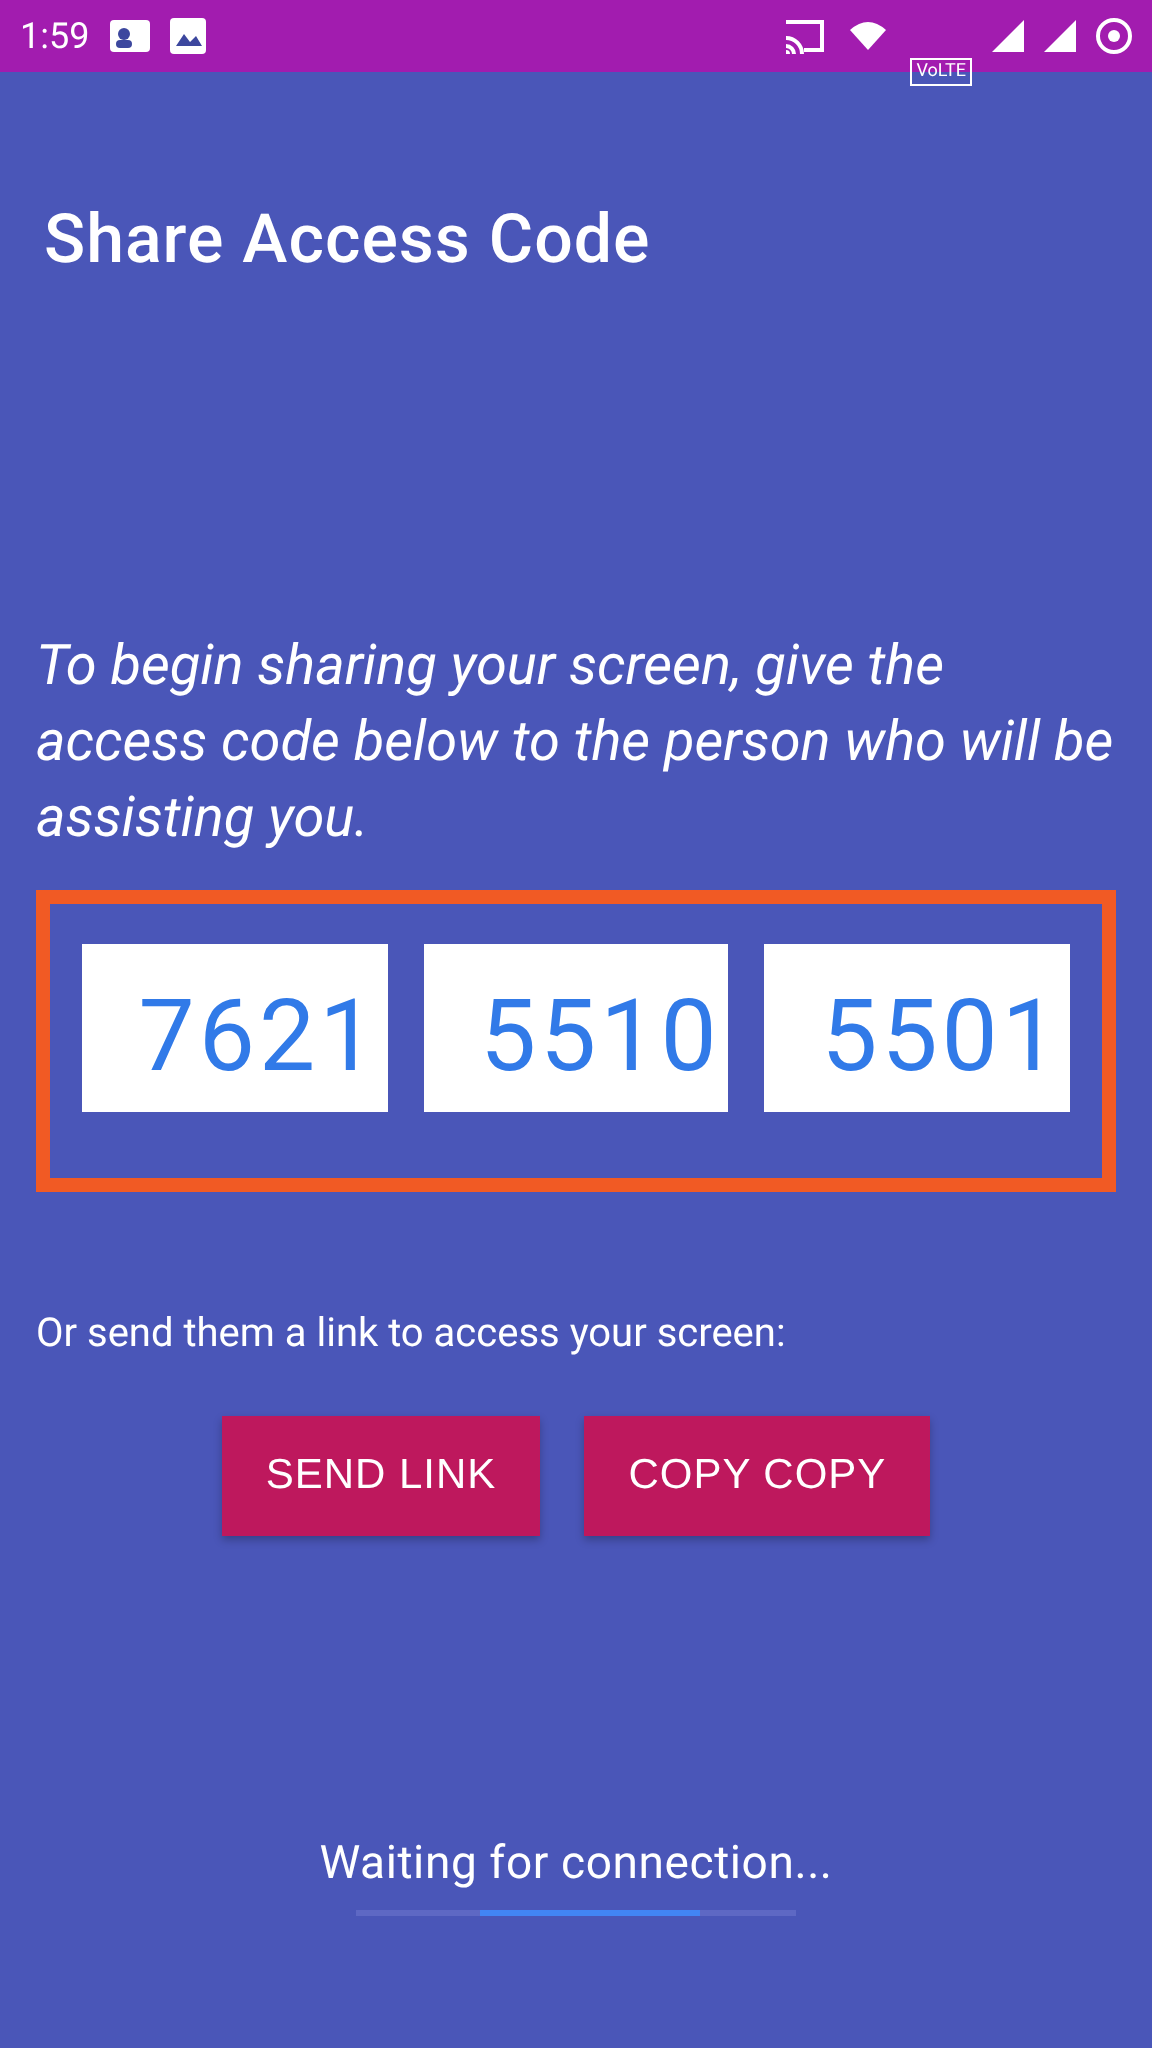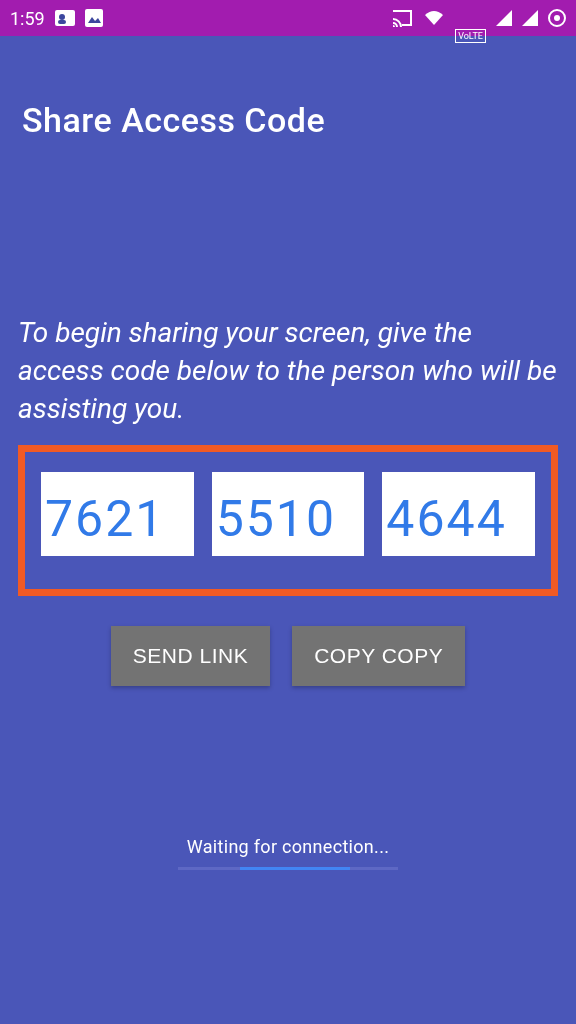--- a/index.html
+++ b/index.html
@@ -11,29 +11,29 @@
   .status-right svg,.status-left svg { display:block; }
 
   .header { padding:28px 22px 14px; }
   .header h1 { font-size:34px; font-weight:500; letter-spacing:.5px;margin-top:36px; }
 
   .content { flex:1; display:flex; flex-direction:column; padding:0 18px; }
 
   .instr1 { margin-top:160px; font-size:28px; line-height:1.35; max-width:540px;font-style:italic; }
 
   .code-frame { margin-top:18px; border:7px solid #f15a24; padding:20px 16px 30px; display:flex; gap:18px; }
-  .code-box { flex:1; background:#fff; color:#317ae8; font-size:50px; font-weight:400; text-align:left; padding:18px 4px 8px; border-bottom:3px solid #4a56b8; letter-spacing:2px; }
+  .code-box { flex:1; background:#fff; color:#317ae8; font-size:50px; font-weight:400; text-align:right; padding:18px 4px 8px; border-bottom:3px solid #4a56b8; letter-spacing:2px; }
 
   .instr2 { margin-top:58px; font-size:20px; }
 
   .btnrow { margin-top:30px; display:flex; justify-content:center; gap:22px; }
-  .btn { background:#737373; color:#fff; border:none; font-size:21px; font-weight:500; letter-spacing:.5px; padding:18px 22px; box-shadow:0 2px 4px rgba(0,0,0,.25); cursor:pointer; }
+  .btn { background:#be185d; color:#fff; border:none; font-size:21px; font-weight:500; letter-spacing:.5px; padding:18px 22px; box-shadow:0 2px 4px rgba(0,0,0,.25); cursor:pointer; }
 
   .waiting-wrap { margin-top:150px; text-align:center; }
-  .waiting { font-size:18px; letter-spacing:.3px; }
+  .waiting { font-size:23px; letter-spacing:.3px; }
   .progress { margin:10px auto 0; width:220px; height:3px; background:#5e68c4; position:relative; overflow:hidden; }
   .progress .bar { position:absolute; left:62px; width:110px; height:100%; background:#4285f4; }
 </style>
 </head>
 <body>
 
 <div class="status-bar">
   <div class="status-left">
     <span>1:59</span>
     <span>
@@ -84,23 +84,24 @@
 <div class="header">
   <h1>Share Access Code</h1>
 </div>
 
 <div class="content">
   <p class="instr1">To begin sharing your screen, give the access code below to the person who will be assisting you.</p>
 
   <div class="code-frame">
     <div class="code-box">7621</div>
     <div class="code-box">5510</div>
-    <div class="code-box">4644</div>
+    <div class="code-box">5501</div>
   </div>
 
+  <p class="instr2">Or send them a link to access your screen:</p>
 
   <div class="btnrow">
     <button class="btn">SEND LINK</button>
     <button class="btn">COPY COPY</button>
   </div>
 
   <div class="waiting-wrap">
     <div class="waiting">Waiting for connection...</div>
     <div class="progress">
         <div class="bar"></div>

